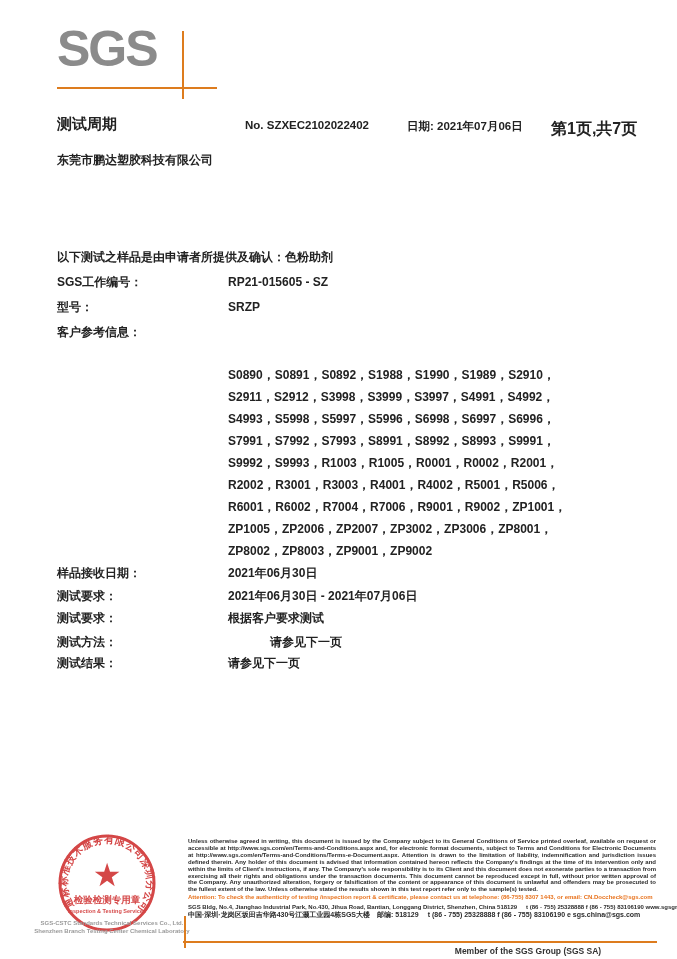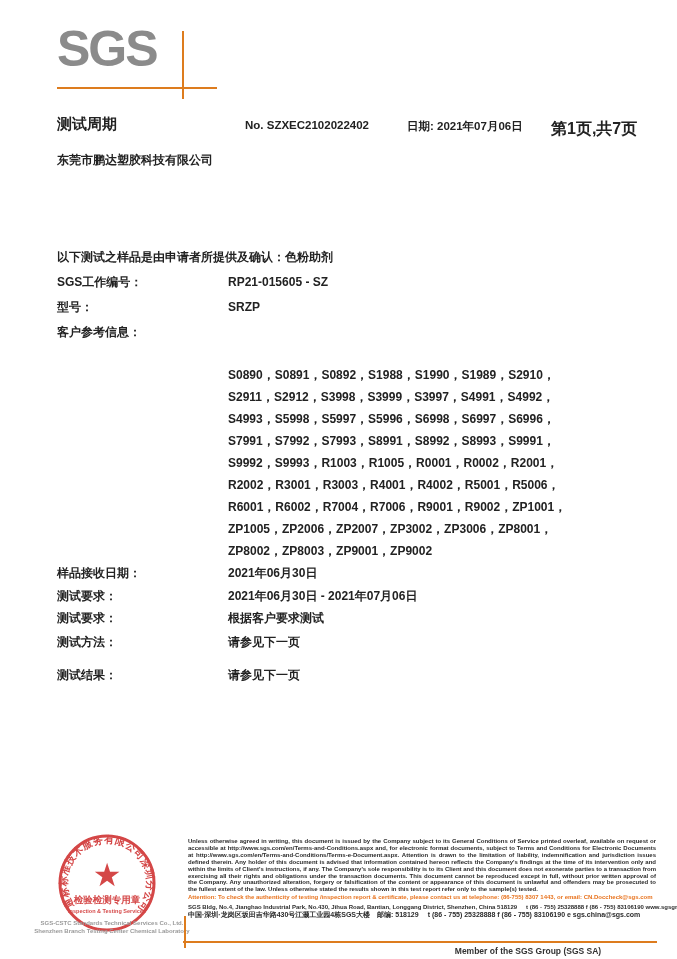--- a/index.html
+++ b/index.html
@@ -27,21 +27,21 @@
   .flabel{width:171px;flex:none;}
   .fvalue{flex:1;}
   .pre{white-space:pre-line;margin-top:40px;}
   .r0{margin-bottom:9px;}
   .r1{margin-bottom:9px;}
   .r2 .fvalue{line-height:22px;}
   .r2{margin-bottom:3px;}
   .r3{margin-bottom:7px;}
   .r4{margin-bottom:6px;}
   .r5{margin-bottom:8px;}
-  .r6{margin-bottom:17px;}
+  .r6{margin-bottom:5px;gap:42px;}
   .r7{margin-bottom:6px;}
   .r8 .fvalue{line-height:19px;}
 
   
   .fine-print{position:absolute;left:188px;top:838px;width:468px;}
   .disclaimer{font-size:6px;line-height:6.9px;text-align:justify;color:#2c2c2c;font-weight:600;}
   .attention{font-size:6px;line-height:6.9px;font-weight:700;color:#e8731e;margin-top:1px;}
   .addr-block{margin-top:2px;}
   .addr-row{font-size:6px;line-height:8px;color:#2c2c2c;font-weight:600;white-space:nowrap;}
   .addr-row.cn{font-size:7px;}

